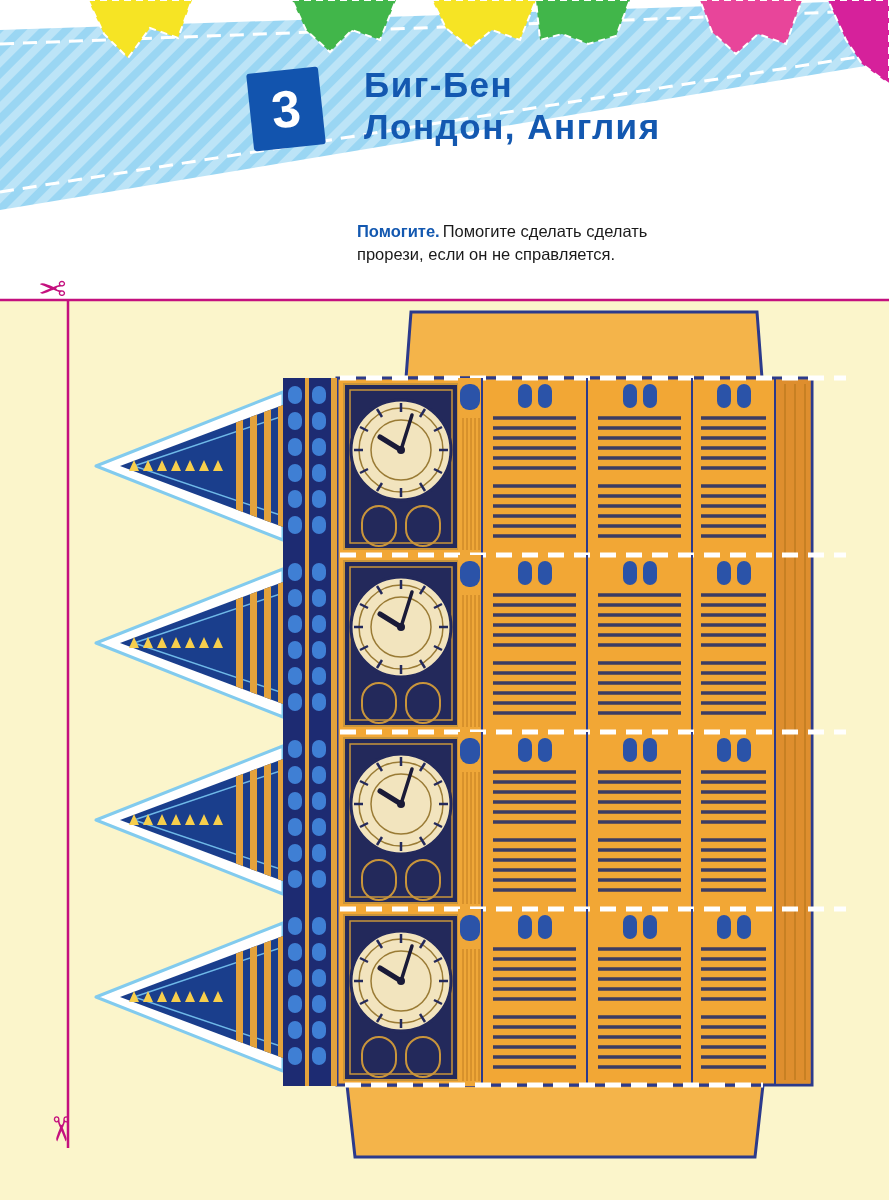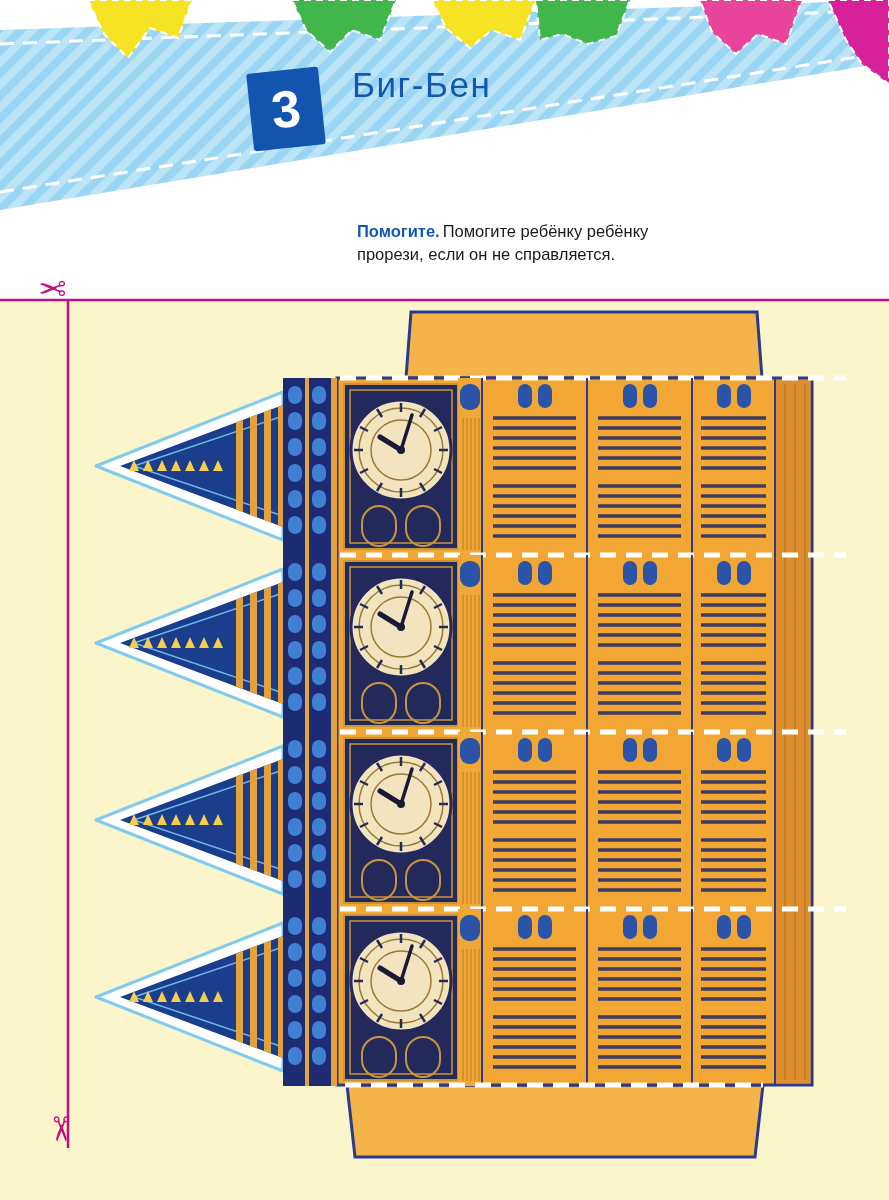--- a/index.html
+++ b/index.html
@@ -7,21 +7,21 @@
   .page{position:relative;width:889px;height:1200px;background:#fff;overflow:hidden}
   svg{display:block}
   .banner{position:absolute;top:0;left:0}
   .craft{position:absolute;top:280px;left:0}
 
   
   .badge{position:absolute;left:250px;top:70px;width:72px;height:78px;
          background:var(--badge_blue,#1254AE);transform:rotate(-6deg);
          display:flex;align-items:center;justify-content:center;border-radius:3px}
   .badge-num{color:#fff;font-size:52px;font-weight:bold}
-  .title{position:absolute;left:352px;top:64px;color:var(--accent_blue,#1358B0);font-weight:normal}
+  .title{position:absolute;left:364px;top:64px;color:var(--accent_blue,#1358B0);font-weight:bold}
   .title-line{font-size:35px;line-height:1.2;letter-spacing:1.5px}
   .note{position:absolute;left:357px;top:220px;width:348px;font-size:16.5px;line-height:1.4;color:#1a1a1a}
   .note-lead{color:var(--accent_blue,#1358B0);font-weight:bold;margin-right:3px}
   .scissors{position:absolute;color:var(--cut_pink,#C4107E);font-size:34px;line-height:1}
   .scissors-top{left:38px;top:271px;transform:rotate(180deg)}
   .scissors-bottom{left:47px;top:1112px;transform:rotate(90deg)}
 
   
   .band-base{fill:var(--banner_blue,#BCE4F7)}
   .band-stripe{fill:#9AD6F3}
@@ -84,23 +84,24 @@
     <polygon class="pennant p-green" points="536,0 630,0 616,36 588,44 562,34 540,40"></polygon>
     <polygon class="pennant p-pink" points="700,0 802,0 786,44 758,34 736,54 712,32"></polygon>
     <polygon class="pennant p-pink2" points="828,0 889,0 889,84 862,64 846,40"></polygon>
   </svg>
 
   <div class="badge">
     <span class="badge-num">3</span>
   </div>
   <div class="title">
     <div class="title-line">Биг-Бен</div>
+    <div class="title-line">Лондон, Англия</div>
   </div>
 
-  <div class="note"><span class="note-lead">Помогите.</span><span>Помогите ребёнку ребёнку прорези, если он не справляется.</span></div>
+  <div class="note"><span class="note-lead">Помогите.</span><span>Помогите сделать сделать прорези, если он не справляется.</span></div>
 
   <svg class="craft" width="889" height="920" viewBox="0 0 889 920">
     <defs>
       <clipPath id="spclip">
           <polygon points="120,88 283,27 283,149"></polygon>
         </clipPath>
 
       <g id="rowsec">
         <line class="fold-dash" x1="340" y1="0" x2="846" y2="0"></line>
 

